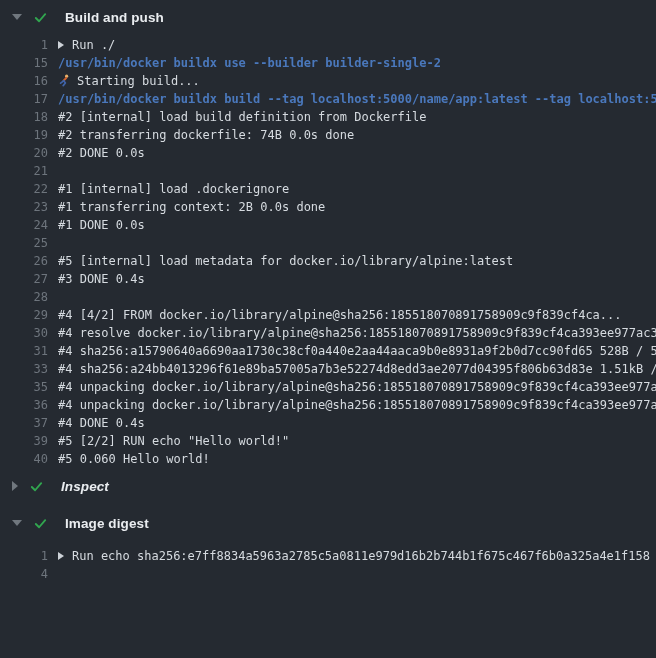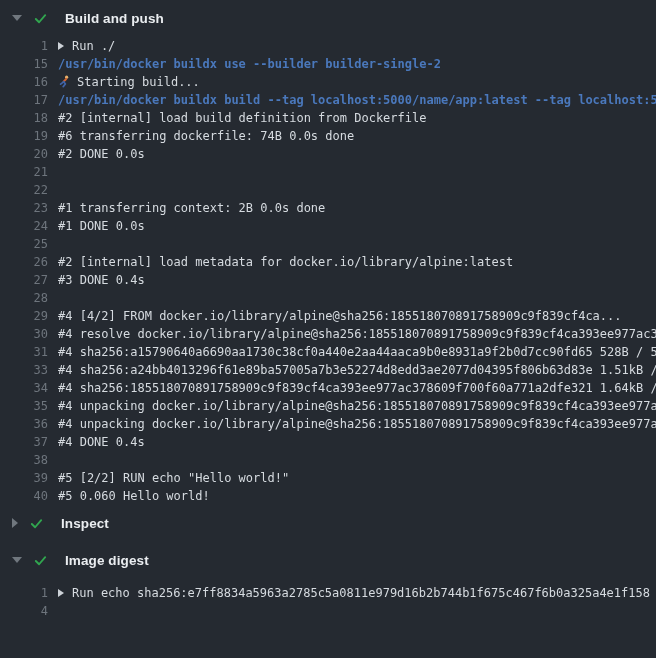--- a/index.html
+++ b/index.html
@@ -35,22 +35,22 @@
   .check { margin-left: 11px; display: flex; align-items: center; flex: none; }
   .sec-title {
     margin-left: 17px;
     color: var(--header-text, #eaedf0);
     font-size: 13.5px;
     font-weight: 600;
     letter-spacing: 0.1px;
   }
 
   
-  .section-build  { padding-top: 0; margin-top: 7px; }
-  .section-inspect { margin-top: 7px; }
+  .section-build  { padding-top: 6px; }
+  .section-inspect { margin-top: 7px; font-style: italic; }
   .section-digest  { margin-top: 15px; }
   .lines-build  { margin-top: 8px; }
   .lines-digest { margin-top: 13px; }
 
   
   .log-line {
     display: flex;
     height: 18px;
     line-height: 18px;
     overflow: hidden;
@@ -125,48 +125,49 @@
         <div class="log-line">
           <span class="line-num">17</span>
           <span class="line-text cmd">/usr/bin/docker buildx build --tag localhost:5000/name/app:latest --tag localhost:50</span>
         </div>
         <div class="log-line">
           <span class="line-num">18</span>
           <span class="line-text">#2 [internal] load build definition from Dockerfile</span>
         </div>
         <div class="log-line">
           <span class="line-num">19</span>
-          <span class="line-text">#6 transferring dockerfile: 74B 0.0s done</span>
+          <span class="line-text">#2 transferring dockerfile: 74B 0.0s done</span>
         </div>
         <div class="log-line">
           <span class="line-num">20</span>
           <span class="line-text">#2 DONE 0.0s</span>
         </div>
         <div class="log-line">
           <span class="line-num">21</span>
           <span class="line-text"></span>
         </div>
         <div class="log-line">
           <span class="line-num">22</span>
+          <span class="line-text">#1 [internal] load .dockerignore</span>
         </div>
         <div class="log-line">
           <span class="line-num">23</span>
           <span class="line-text">#1 transferring context: 2B 0.0s done</span>
         </div>
         <div class="log-line">
           <span class="line-num">24</span>
           <span class="line-text">#1 DONE 0.0s</span>
         </div>
         <div class="log-line">
           <span class="line-num">25</span>
           <span class="line-text"></span>
         </div>
         <div class="log-line">
           <span class="line-num">26</span>
-          <span class="line-text">#2 [internal] load metadata for docker.io/library/alpine:latest</span>
+          <span class="line-text">#5 [internal] load metadata for docker.io/library/alpine:latest</span>
         </div>
         <div class="log-line">
           <span class="line-num">27</span>
           <span class="line-text">#3 DONE 0.4s</span>
         </div>
         <div class="log-line">
           <span class="line-num">28</span>
           <span class="line-text"></span>
         </div>
         <div class="log-line">
@@ -179,38 +180,30 @@
         </div>
         <div class="log-line">
           <span class="line-num">31</span>
           <span class="line-text">#4 sha256:a15790640a6690aa1730c38cf0a440e2aa44aaca9b0e8931a9f2b0d7cc90fd65 528B / 52</span>
         </div>
         <div class="log-line">
           <span class="line-num">33</span>
           <span class="line-text">#4 sha256:a24bb4013296f61e89ba57005a7b3e52274d8edd3ae2077d04395f806b63d83e 1.51kB / </span>
         </div>
         <div class="log-line">
-          <span class="line-num">34</span>
-          <span class="line-text">#4 sha256:185518070891758909c9f839cf4ca393ee977ac378609f700f60a771a2dfe321 1.64kB / </span>
-        </div>
-        <div class="log-line">
           <span class="line-num">35</span>
           <span class="line-text">#4 unpacking docker.io/library/alpine@sha256:185518070891758909c9f839cf4ca393ee977a</span>
         </div>
         <div class="log-line">
           <span class="line-num">36</span>
           <span class="line-text">#4 unpacking docker.io/library/alpine@sha256:185518070891758909c9f839cf4ca393ee977a</span>
         </div>
         <div class="log-line">
           <span class="line-num">37</span>
           <span class="line-text">#4 DONE 0.4s</span>
-        </div>
-        <div class="log-line">
-          <span class="line-num">38</span>
-          <span class="line-text"></span>
         </div>
         <div class="log-line">
           <span class="line-num">39</span>
           <span class="line-text">#5 [2/2] RUN echo "Hello world!"</span>
         </div>
         <div class="log-line">
           <span class="line-num">40</span>
           <span class="line-text">#5 0.060 Hello world!</span>
         </div>
       </div>

